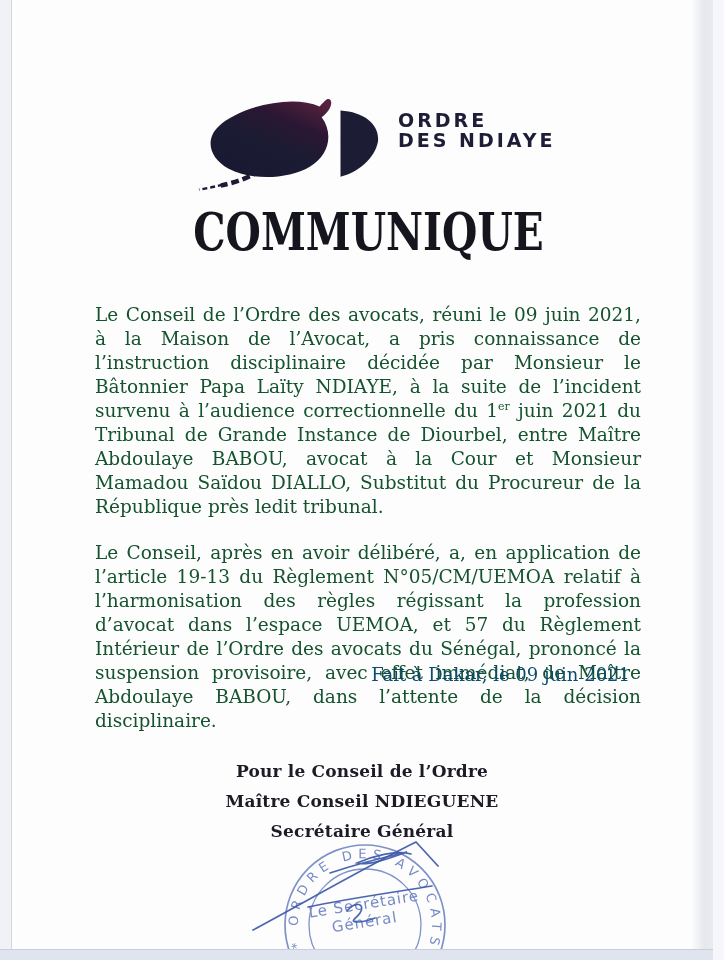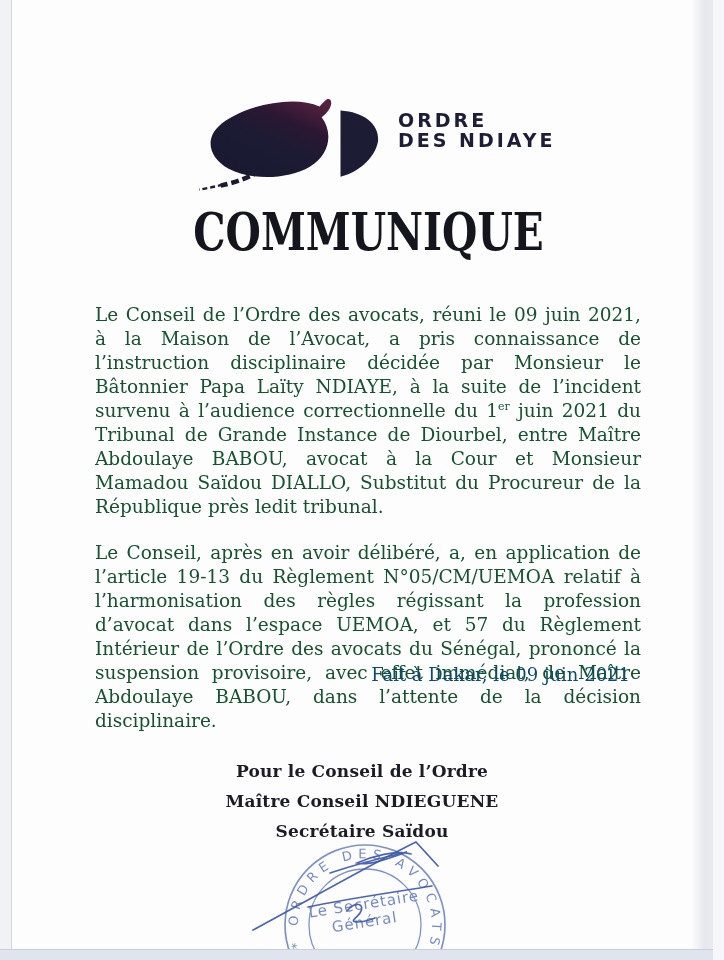--- a/index.html
+++ b/index.html
@@ -77,21 +77,21 @@
   <section class="content">
     <p><span>Le Conseil de l’Ordre des avocats, réuni le 09 juin 2021, à la Maison de l’Avocat, a pris connaissance de l’instruction disciplinaire décidée par Monsieur le Bâtonnier Papa Laïty NDIAYE, à la suite de l’incident survenu à l’audience correctionnelle du 1</span><sup>er</sup><span> juin 2021 du Tribunal de Grande Instance de Diourbel, entre Maître Abdoulaye BABOU, avocat à la Cour et Monsieur Mamadou Saïdou DIALLO, Substitut du Procureur de la République près ledit tribunal.</span></p>
     <p>Le Conseil, après en avoir délibéré, a, en application de l’article 19-13 du Règlement N°05/CM/UEMOA relatif à l’harmonisation des règles régissant la profession d’avocat dans l’espace UEMOA, et 57 du Règlement Intérieur de l’Ordre des avocats du Sénégal, prononcé la suspension provisoire, avec effet immédiat, de Maître Abdoulaye BABOU, dans l’attente de la décision disciplinaire.</p>
   </section>
 
   <div class="dateline">Fait à Dakar, le 09 juin 2021</div>
 
   <div class="sig-block">
     <div>Pour le Conseil de l’Ordre</div>
     <div>Maître Conseil NDIEGUENE</div>
-    <div>Secrétaire Saïdou</div>
+    <div>Secrétaire Général</div>
   </div>
 
   <svg class="stamp" viewBox="0 0 260 130" xmlns="http://www.w3.org/2000/svg" aria-hidden="true">
     <g opacity="0.78">
       <circle class="ring" cx="130" cy="95" r="80" stroke-width="1.7"></circle>
       <circle class="ring" cx="130" cy="95" r="56" stroke-width="1.3"></circle>
       <path id="ringPath" d="M 69,123 A 67,67 0 1 1 191,123" fill="none"></path>
       <text class="ring-text"><textPath href="#ringPath" startOffset="6">* ORDRE DES AVOCATS *</textPath></text>
       <g transform="rotate(-9 130 82)">
         <text class="center-text" x="130" y="79" text-anchor="middle">Le Secrétaire</text>

